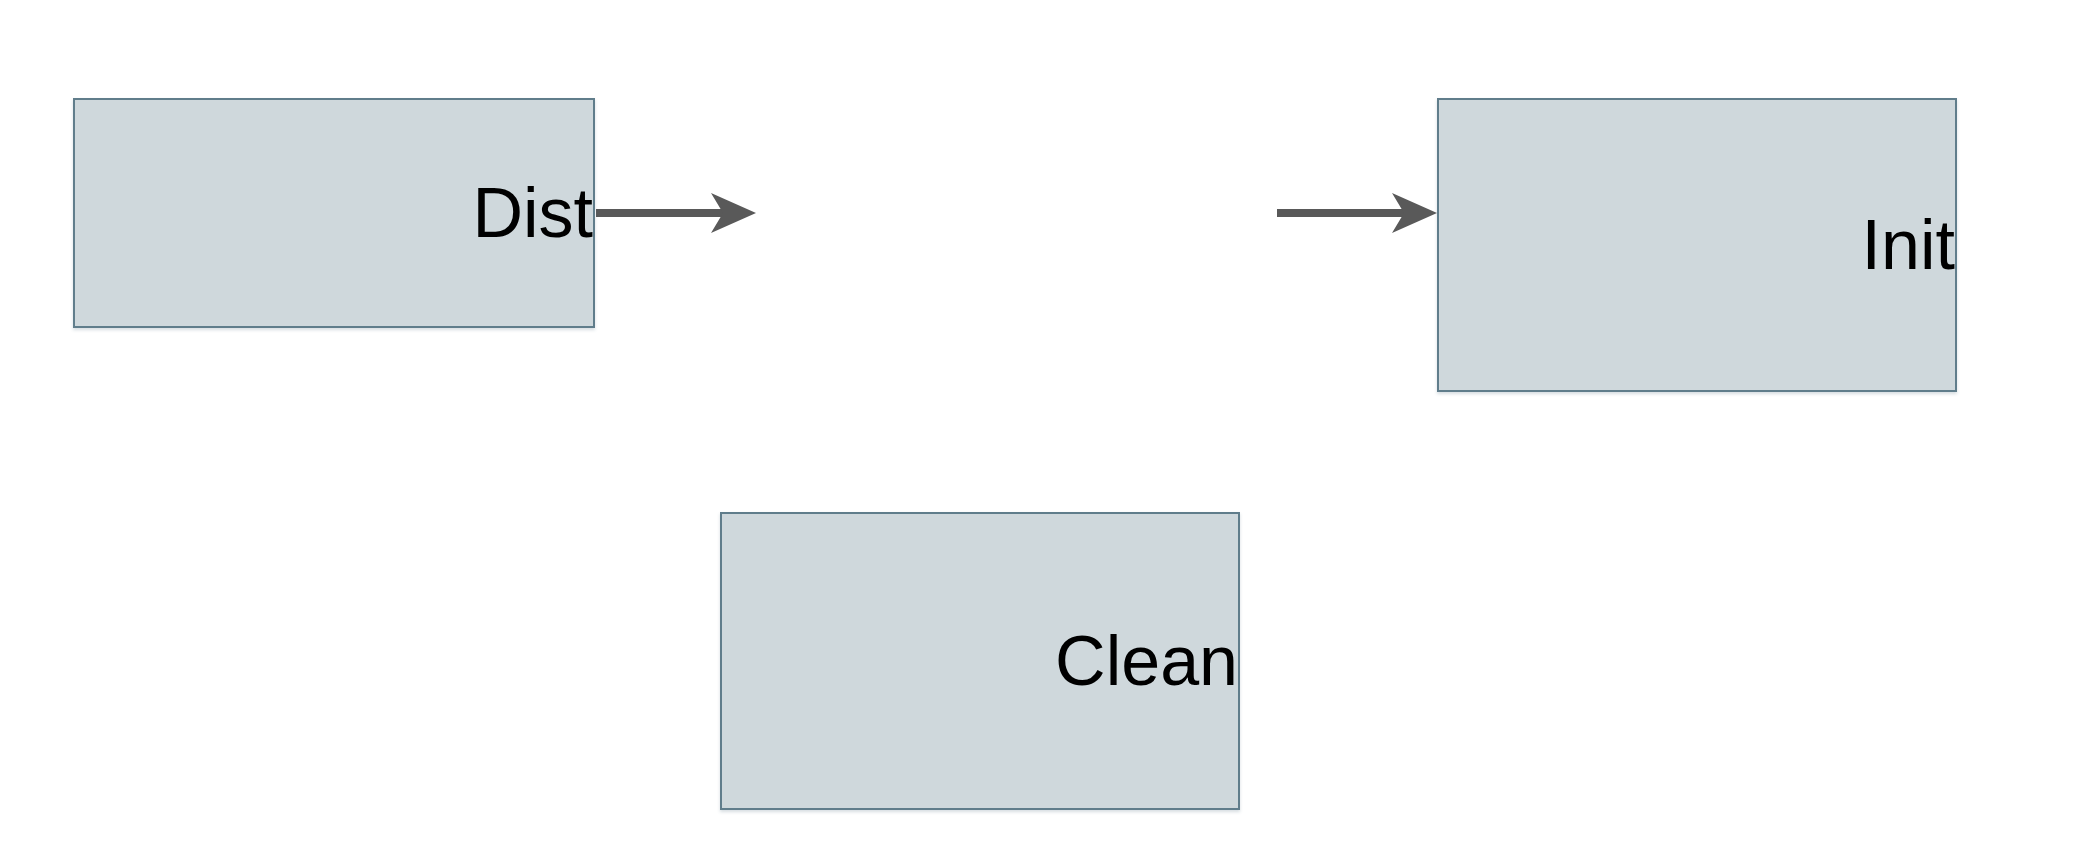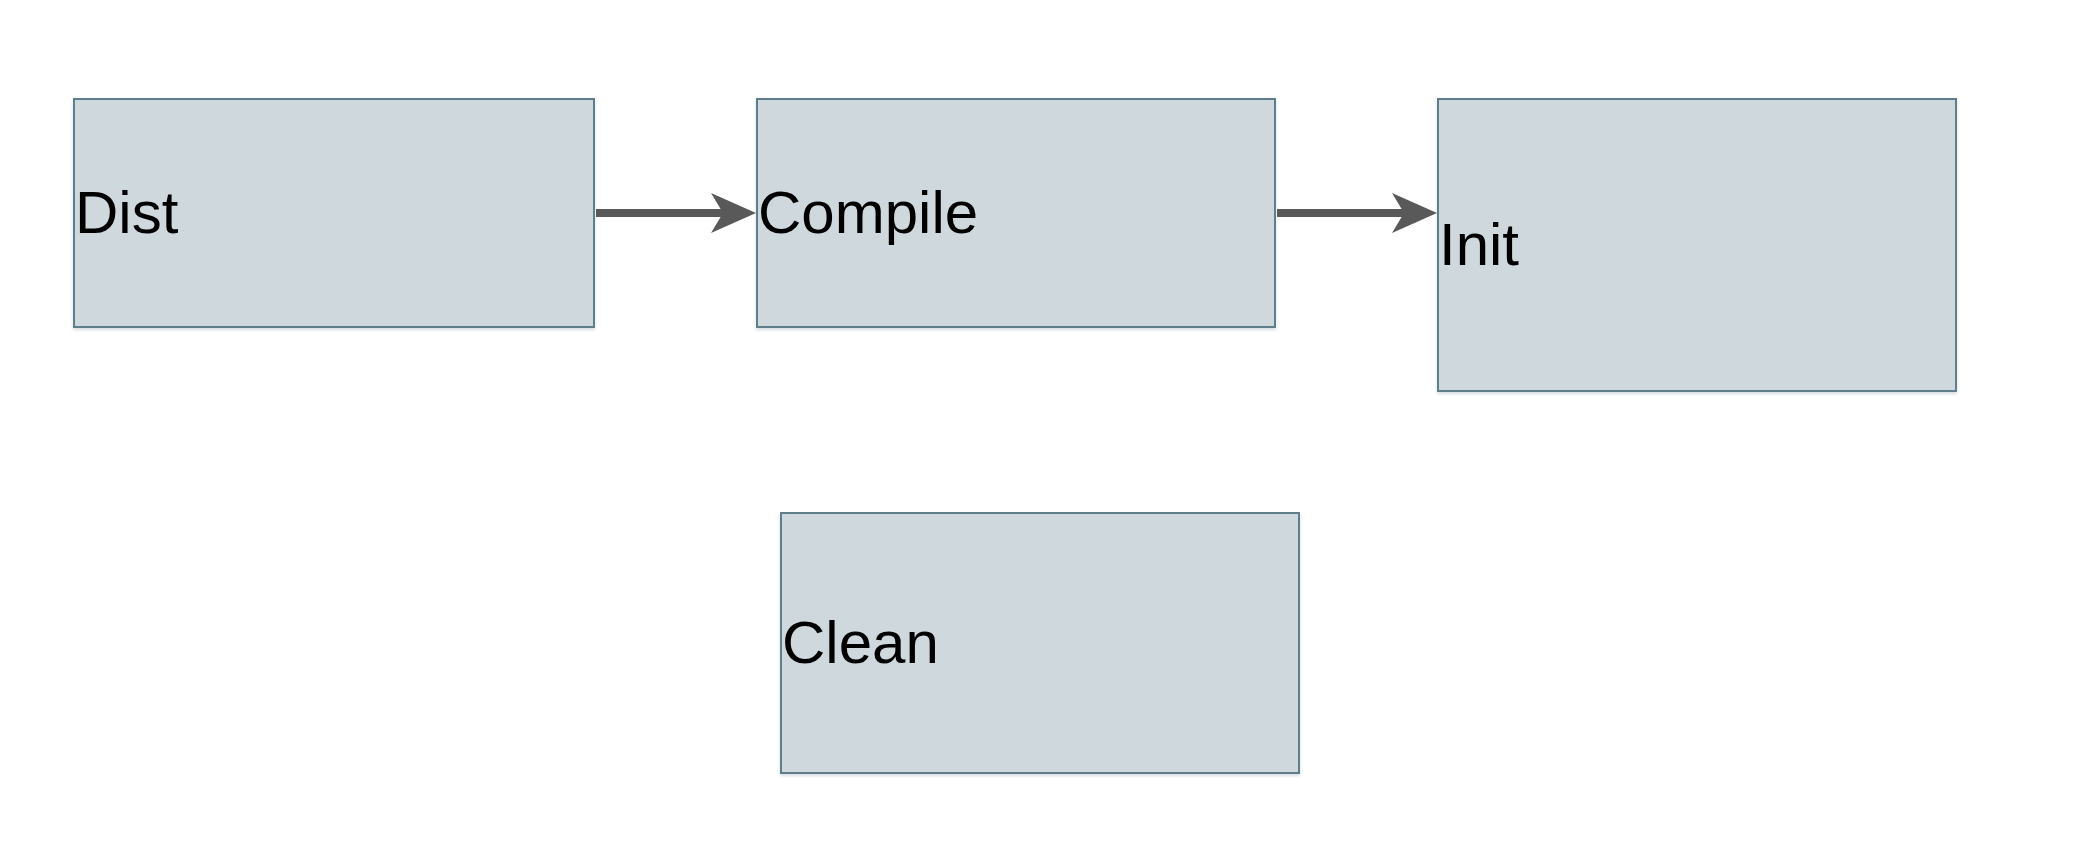--- a/index.html
+++ b/index.html
@@ -32,30 +32,30 @@
     stroke: none;
   }
   .node {
     position: absolute;
     box-sizing: border-box;
     background: var(--node-fill, #cfd8dc);
     border: 2px solid var(--node-border, #607d8b);
     box-shadow: 0 2px 3px rgba(96, 125, 139, 0.25);
     display: flex;
     align-items: center;
-    justify-content: flex-start;
+    justify-content: flex-end;
     color: var(--node-text, #000000);
-    font-size: 60px;
+    font-size: 70px;
     line-height: 1;
     white-space: nowrap;
   }
   .node-dist    { left: 73px;   top: 98px;  width: 522px; height: 230px; }
   .node-compile { left: 756px;  top: 98px;  width: 520px; height: 230px; }
   .node-init    { left: 1437px; top: 98px;  width: 520px; height: 294px; }
-  .node-clean   { left: 780px;  top: 512px; width: 520px; height: 262px; }
+  .node-clean   { left: 720px;  top: 512px; width: 520px; height: 298px; }
 </style>
 </head>
 <body>
 
 <div class="canvas">
 
   <svg class="edges" viewBox="0 0 2078 848" xmlns="http://www.w3.org/2000/svg">
     <g>
       <line x1="596" y1="213" x2="725" y2="213"></line>
       <polygon points="756,213 711,193 723,213 711,233"></polygon>
@@ -63,23 +63,20 @@
     <g>
       <line x1="1277" y1="213" x2="1406" y2="213"></line>
       <polygon points="1437,213 1392,193 1404,213 1392,233"></polygon>
     </g>
   </svg>
 
   <div class="node node-dist">
     <span>Dist</span>
   </div>
 
-  <div class="node node-compile">
-    <span>Compile</span>
-  </div>
 
   <div class="node node-init">
     <span>Init</span>
   </div>
 
   <div class="node node-clean">
     <span>Clean</span>
   </div>
 
 </div>

